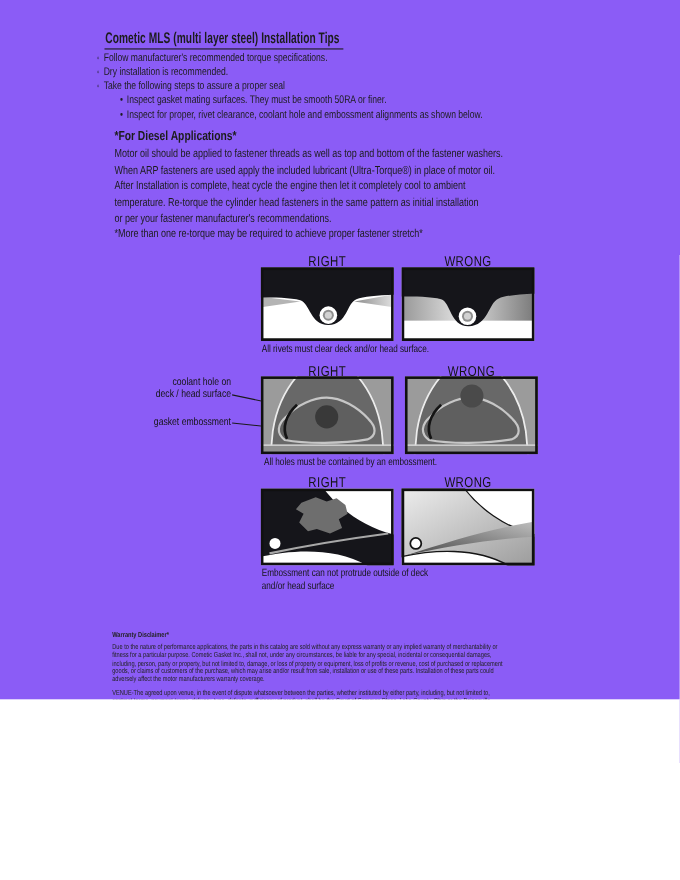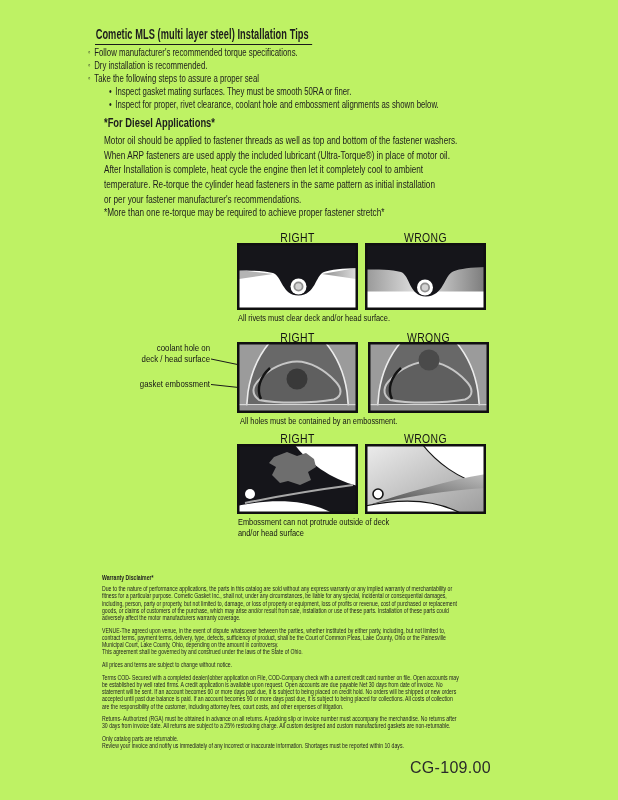--- a/index.html
+++ b/index.html
@@ -1,17 +1,17 @@
 <!DOCTYPE html>
 <html><head>
 <meta charset="utf-8">
 <style>
   html,body{margin:0;padding:0;background:#ffffff;}
   .page{
-    position:relative;width:618px;height:800px;background:#bef264;overflow:hidden;
+    position:relative;width:618px;height:636px;background:#8b5cf6;overflow:hidden;
     font-family:"Liberation Sans","DejaVu Sans",sans-serif;color:#1c1c1c;
   }
   
   .cx{transform:scaleX(0.78);transform-origin:0 0;}
   .cxc{transform:scaleX(0.80);transform-origin:50% 0;}
   .cxr{transform:scaleX(0.80);transform-origin:100% 0;}
 
   .abs{position:absolute;}
 
   .title{

